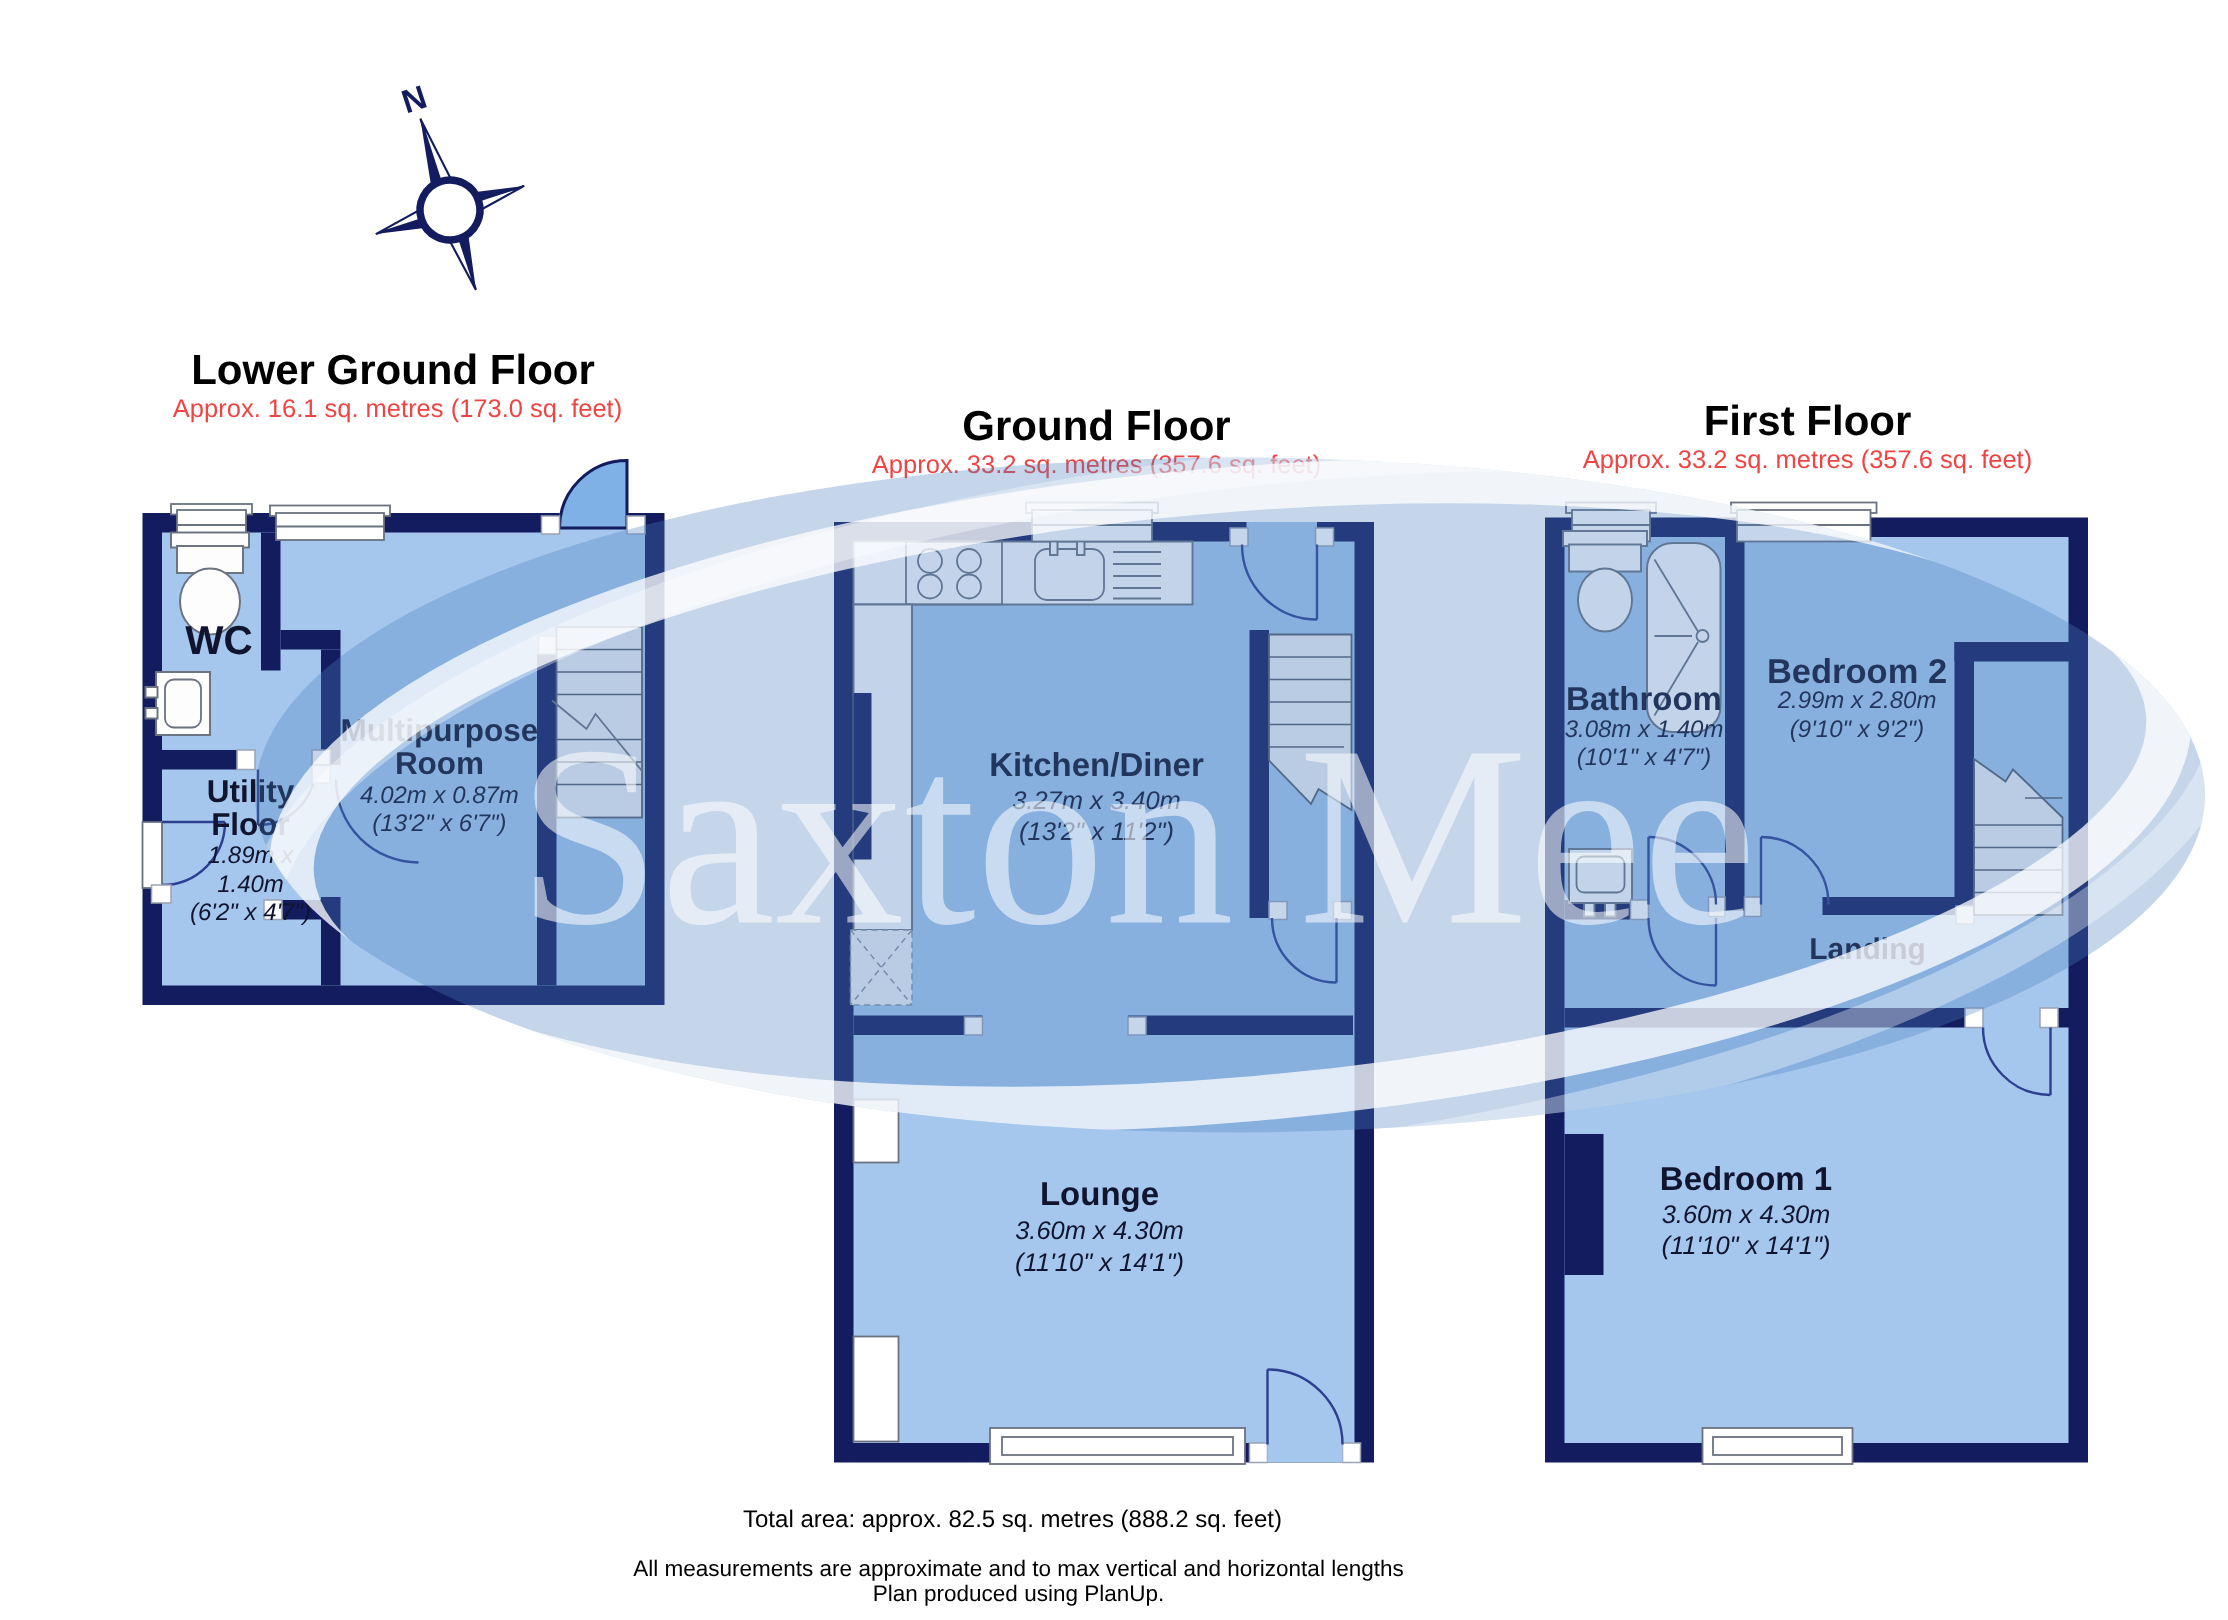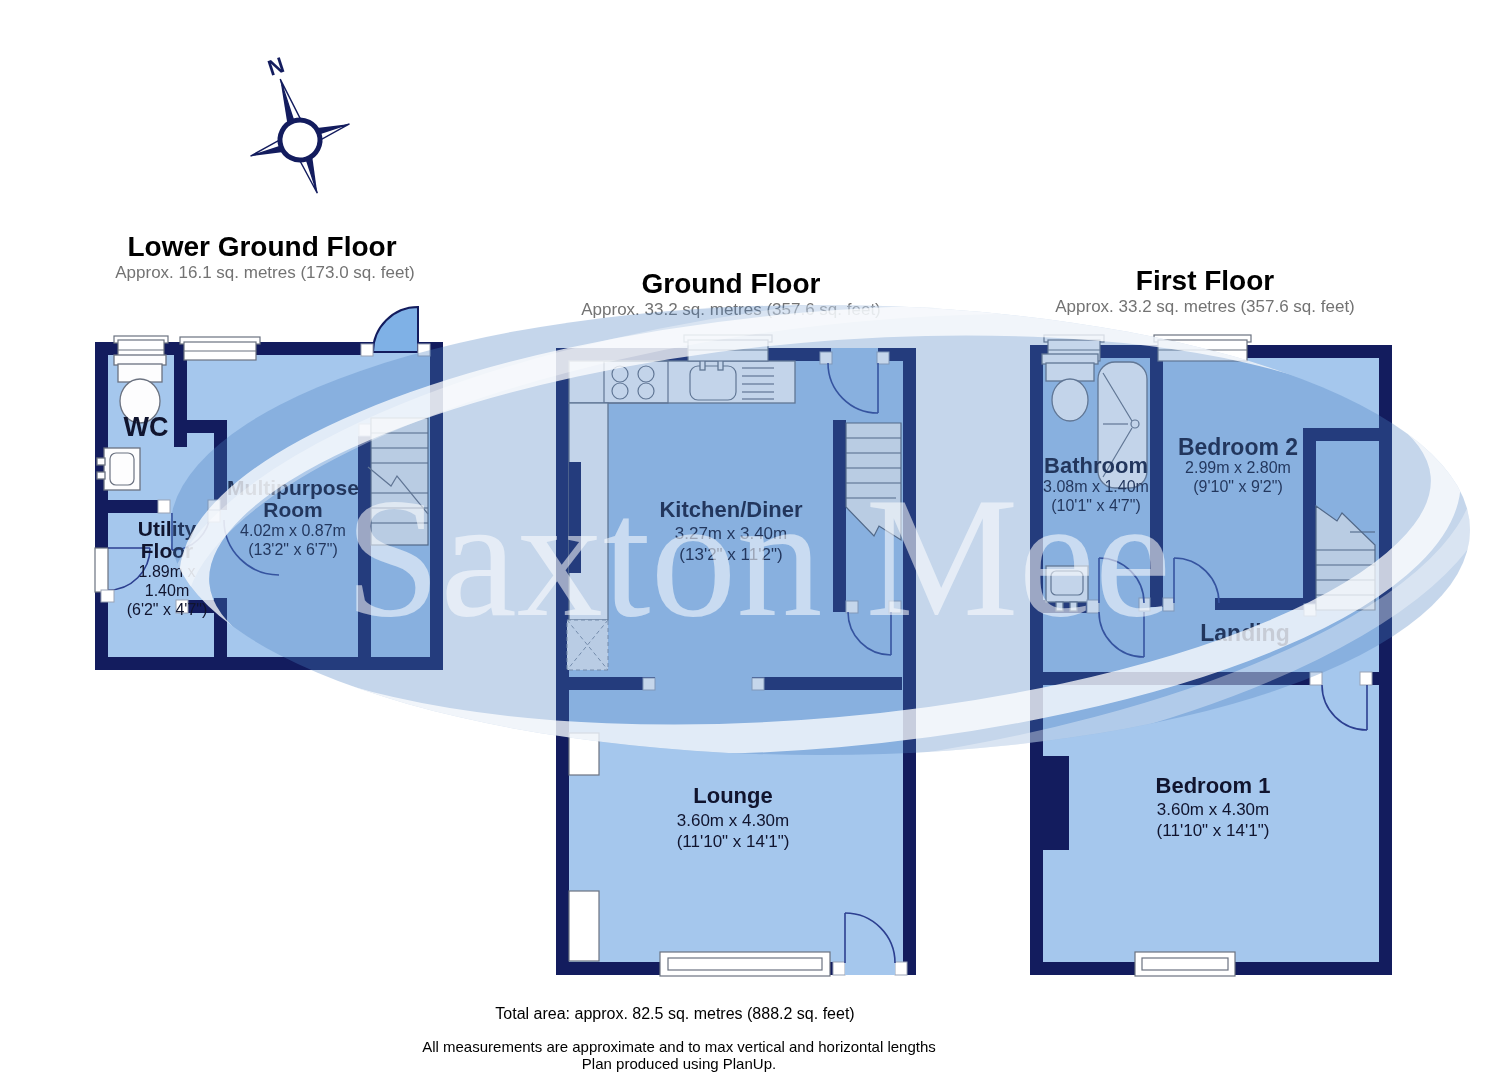--- a/index.html
+++ b/index.html
@@ -4,25 +4,25 @@
 <style>
   html,body{margin:0;padding:0;background:#fff;}
   .canvas{position:relative;width:1485px;height:1080px;background:#fff;overflow:hidden;
           font-family:"Liberation Sans",sans-serif;}
   svg{position:absolute;left:0;top:0;}
   .layer{position:absolute;left:0;top:0;width:1485px;height:1080px;}
 
   
   .floor-title{position:absolute;transform:translate(-50%,-50%);font-weight:bold;
                font-size:28px;color:#000;white-space:nowrap;}
-  .floor-area{position:absolute;transform:translate(-50%,-50%);font-size:17px;color:#737373;white-space:nowrap;}
+  .floor-area{position:absolute;transform:translate(-50%,-50%);font-size:17px;color:#ef4444;white-space:nowrap;}
   .room-label{position:absolute;transform:translate(-50%,-50%);text-align:center;
               color:#10142e;line-height:1.05;}
   .room-name{font-weight:bold;font-size:21px;line-height:22px;}
-  .room-dim{font-size:16px;line-height:19px;}
+  .room-dim{font-size:16px;line-height:19px;font-style:italic;}
   .big .room-name{font-size:22px;line-height:26px;}
   .big .room-dim{font-size:17px;line-height:21px;}
   .xl .room-name{font-size:22px;line-height:28px;}
   .w100{width:104px;} .w170{width:176px;}
   .footer-total{position:absolute;transform:translate(-50%,-50%);font-size:16px;color:#000;white-space:nowrap;}
   .footer-small{position:absolute;transform:translate(-50%,-50%);font-size:15px;color:#000;white-space:nowrap;}
 
   
   .wall{fill:#131c5e;}
   .floor{fill:#a5c7ed;}
@@ -315,23 +315,23 @@
       <div class="room-name" style="font-size:22px;">Bathroom</div>
       <div class="room-dim">3.08m x 1.40m</div>
       <div class="room-dim">(10'1" x 4'7")</div>
     </div>
     <div class="room-label" style="left:1238px;top:466px;">
       <div class="room-name" style="font-size:23px;">Bedroom 2</div>
       <div class="room-dim">2.99m x 2.80m</div>
       <div class="room-dim">(9'10" x 9'2")</div>
     </div>
     <div class="room-label" style="left:1245px;top:633px;">
-      <div class="room-name" style="font-size:23px;">Landing</div>
-    </div>
-    <div class="room-label big" style="left:1213px;top:807px;">
+      <div class="room-name" style="font-size:20px;">Landing</div>
+    </div>
+    <div class="room-label big" style="left:1164px;top:807px;">
       <div class="room-name">Bedroom 1</div>
       <div class="room-dim">3.60m x 4.30m</div>
       <div class="room-dim">(11'10" x 14'1")</div>
     </div>
 
     <div class="footer-total" style="left:675px;top:1014px;">Total area: approx. 82.5 sq. metres (888.2 sq. feet)</div>
     <div class="footer-small" style="left:679px;top:1046px;">All measurements are approximate and to max vertical and horizontal lengths</div>
     <div class="footer-small" style="left:679px;top:1063px;">Plan produced using PlanUp.</div>
   </div>
 

